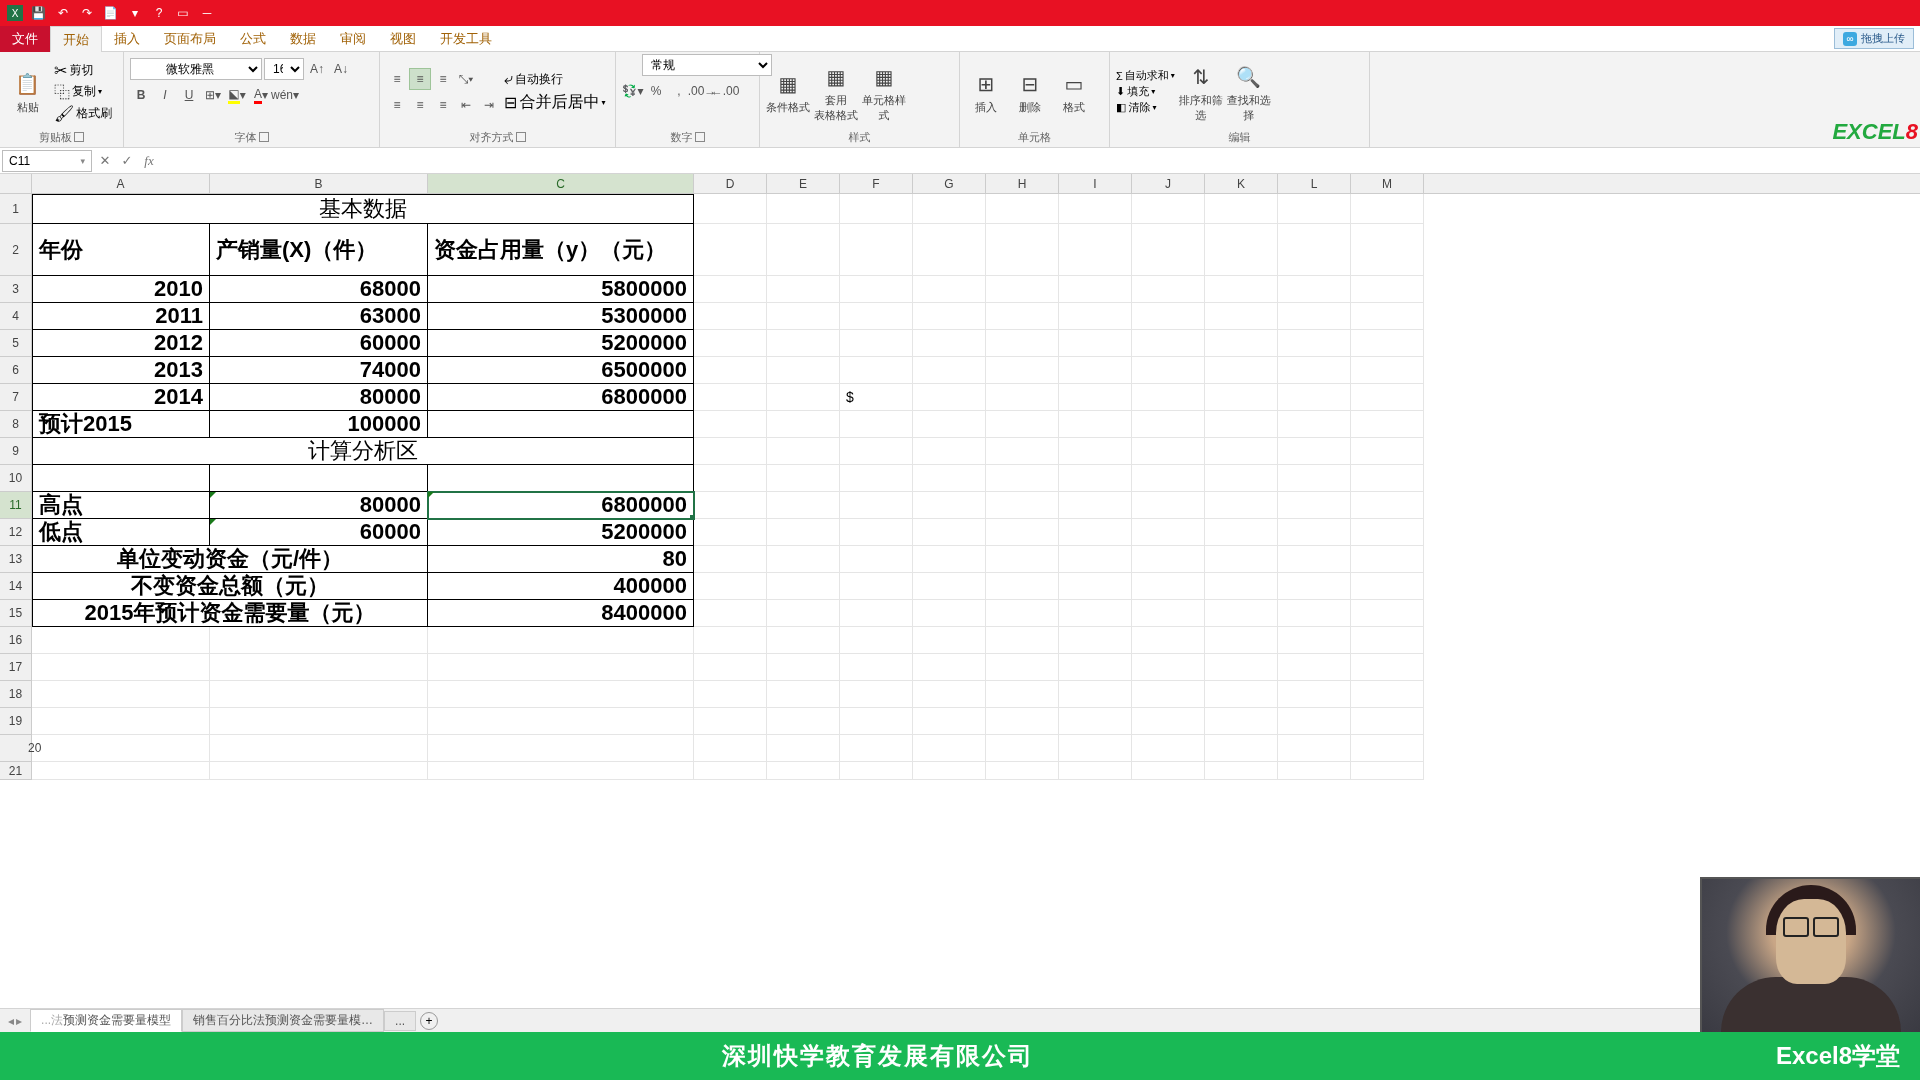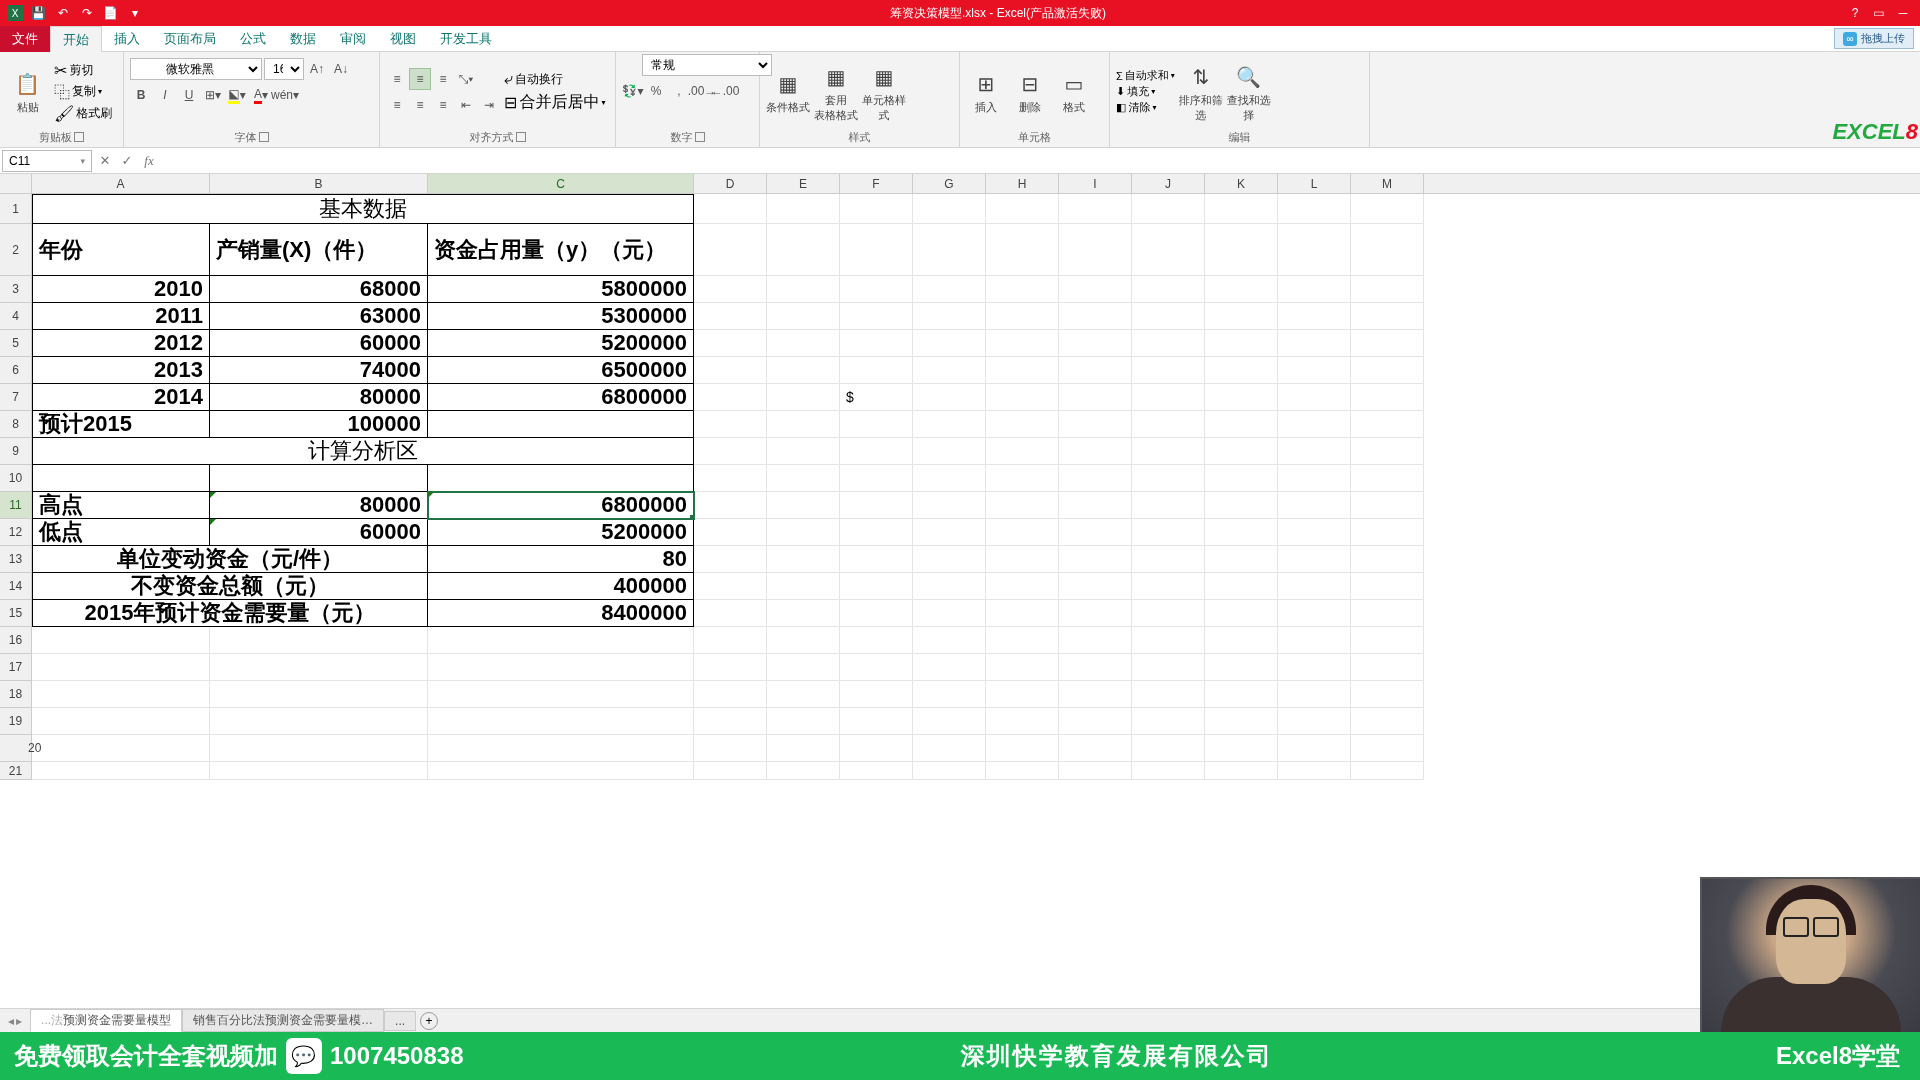--- a/index.html
+++ b/index.html
@@ -8,21 +8,21 @@
 
 .title-bar { background: #e81123; height: 26px; display: flex; align-items: center; color: #fff; font-size: 12px; }
 .qat { display: flex; align-items: center; gap: 6px; padding: 0 6px; }
 .qat-btn { width: 18px; height: 18px; display: flex; align-items: center; justify-content: center; }
 .title-text { flex: 1; text-align: center; }
 .title-right { display: flex; gap: 6px; padding-right: 8px; }
 .win-btn { width: 18px; height: 18px; display: flex; align-items: center; justify-content: center; }
 
 
 .ribbon-tabs { height: 26px; background: #fff; display: flex; align-items: center; border-bottom: 1px solid #d4d4d4; position: relative; }
-.rtab { padding: 0 12px; height: 26px; line-height: 26px; font-size: 13px; color: #0f766e; cursor: pointer; }
+.rtab { padding: 0 12px; height: 26px; line-height: 26px; font-size: 13px; color: #a16207; cursor: pointer; }
 .rtab.file { background: #c8102e; color: #fff; }
 .rtab.active { background: #f3f3f3; border: 1px solid #d4d4d4; border-bottom: none; }
 .upload-badge { position: absolute; right: 6px; top: 2px; background:#e1eef8; border:1px solid #9bbdd8; padding:2px 8px; font-size:11px; display:flex; align-items:center; gap:4px; color:#2a5a8a;}
 .upload-badge .cloud { width:14px; height:14px; background:#3da9e0; border-radius:3px; display:inline-flex; align-items:center; justify-content:center; color:#fff; font-size:10px;}
 
 
 .ribbon { height: 96px; background: #f3f3f3; border-bottom: 1px solid #d4d4d4; display: flex; position:relative;}
 .rgroup { border-right: 1px solid #d4d4d4; padding: 2px 6px; display: flex; flex-direction: column; }
 .rgroup-body { flex: 1; display: flex; align-items: center; gap: 4px; }
 .rgroup-label { text-align: center; font-size: 11px; color: #666; height: 16px; line-height: 16px; display:flex; align-items:center; justify-content:center; gap:2px;}
@@ -99,21 +99,20 @@
           <rect width="16" height="16" fill="#217346"></rect>
           <text x="8" y="12" fill="#fff" font-size="10" text-anchor="middle">X</text>
         </svg>
       </div>
     <div class="qat-btn">💾</div>
     <div class="qat-btn">↶</div>
     <div class="qat-btn">↷</div>
     <div class="qat-btn">📄</div>
     <div class="qat-btn">▾</div>
   </div>
-  <div class="title-text">筹资决策模型.xlsx - Excel(产品激活失败)</div>
   <div class="title-right">
     <div class="win-btn">?</div>
     <div class="win-btn">▭</div>
     <div class="win-btn">─</div>
   </div>
 </div>
 
 <div class="ribbon-tabs">
   <div class="rtab file">文件</div>
   <div class="rtab active">开始</div>
@@ -640,25 +639,20 @@
     <span>▸</span>
   </div>
   <div class="sheet-tab active"><span style="color:#aaa;">...法</span><span>预测资金需要量模型</span></div>
   <div class="sheet-tab">销售百分比法预测资金需要量模…</div>
   <div class="sheet-tab" style="min-width:20px;">...</div>
   <div class="add-sheet">+</div>
   <div style="flex:1;"></div>
 </div>
 
 <div class="banner">
-  <div class="banner-left">
-    <span>免费领取会计全套视频加</span>
-    <div class="wechat-icon">💬</div>
-    <span>1007450838</span>
-  </div>
   <div class="banner-center">深圳快学教育发展有限公司</div>
   <div class="banner-right">Excel8学堂</div>
 </div>
 
 <div class="video-overlay">
   <div class="video-inner">
     <div class="shoulders"></div>
     <div class="hair"></div>
     <div class="person-head"></div>
     <div class="glasses"></div>

